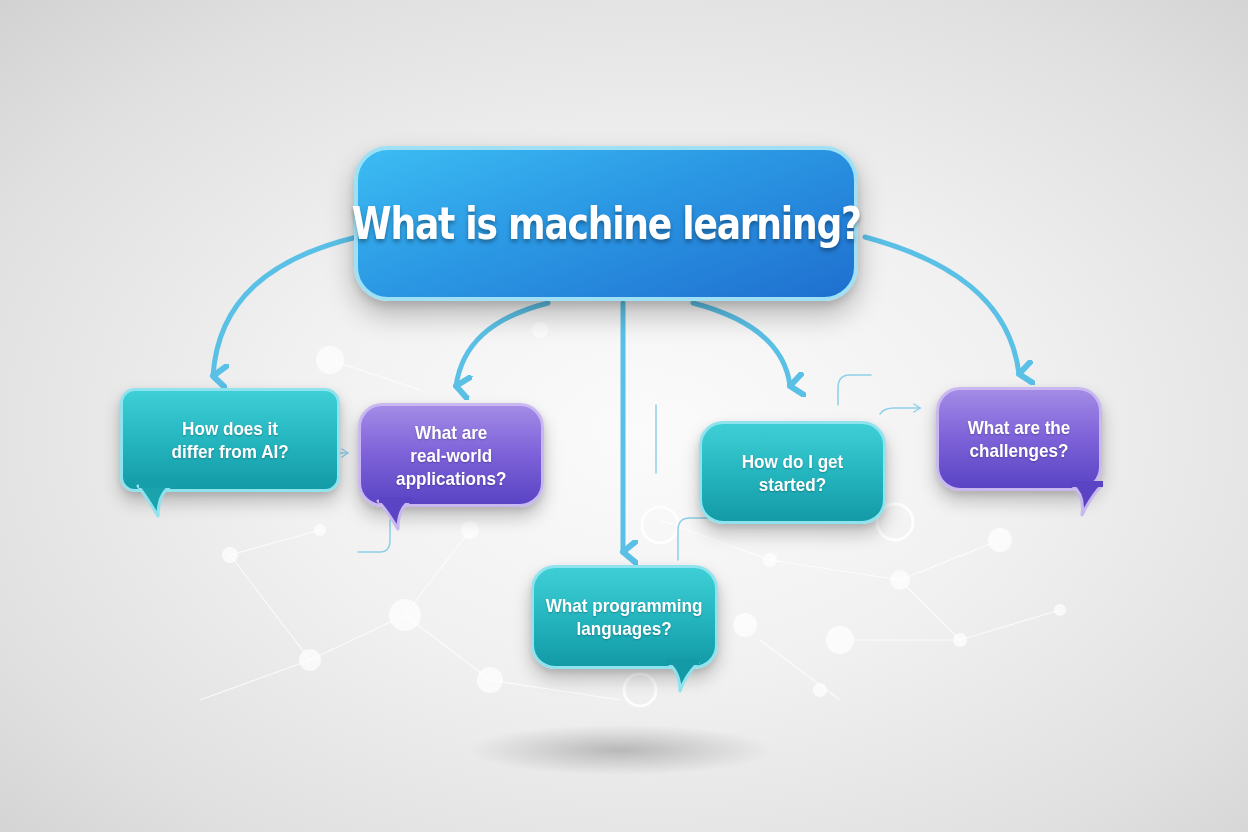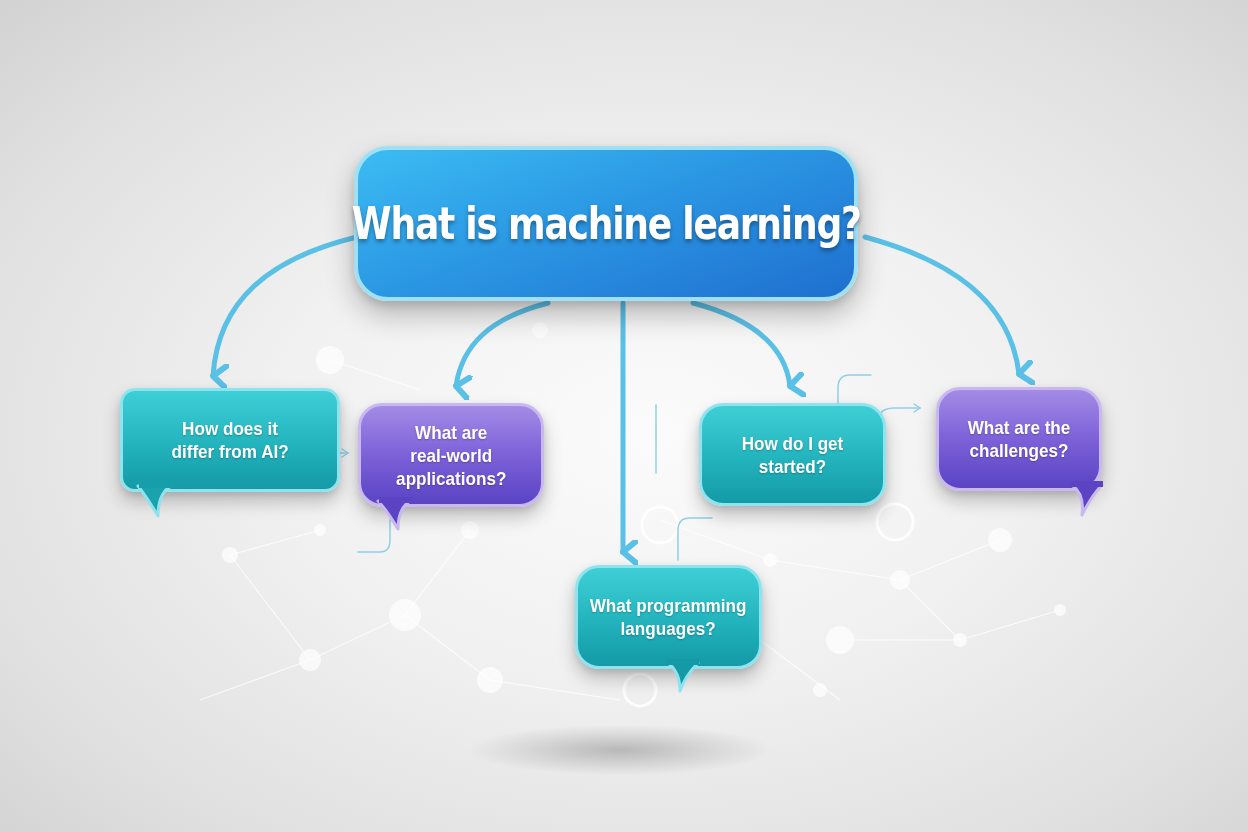--- a/index.html
+++ b/index.html
@@ -144,32 +144,32 @@
     <div>What are</div>
     <div>real-world</div>
     <div>applications?</div>
   </div>
 </div>
 <svg class="tail" style="left:378px; top:501px;" width="36" height="30" viewBox="0 0 36 30">
   <path d="M2,0 L32,0 C 24,5 20,14 20,28 C 14,18 8,8 0,0 Z" fill="#5a44c4" stroke="#c9b8f0" stroke-width="3" stroke-linejoin="round"></path>
   <rect x="1" y="-4" width="34" height="6" fill="#5a44c4"></rect>
 </svg>
 
-<div class="bubble teal" style="left:531px; top:565px; width:187px; height:104px;margin-left:44px;">
+<div class="bubble teal" style="left:531px; top:565px; width:187px; height:104px;">
   <div class="bubble-text">
     <div>What programming</div>
     <div>languages?</div>
   </div>
 </div>
 <svg class="tail" style="left:664px; top:663px;" width="36" height="30" viewBox="0 0 36 30">
   <path d="M4,0 L34,0 C 26,8 20,16 16,28 C 16,16 12,6 4,0 Z" fill="#139aa6" stroke="#8fe3ee" stroke-width="3" stroke-linejoin="round"></path>
   <rect x="2" y="-4" width="33" height="6" fill="#139aa6"></rect>
 </svg>
 
-<div class="bubble teal" style="left:699px; top:403px; width:187px; height:103px;">
+<div class="bubble teal" style="left:699px; top:421px; width:187px; height:103px;">
   <div class="bubble-text">
     <div>How do I get</div>
     <div>started?</div>
   </div>
 </div>
 
 <div class="bubble purple" style="left:936px; top:387px; width:166px; height:104px;">
   <div class="bubble-text">
     <div>What are the</div>
     <div>challenges?</div>

